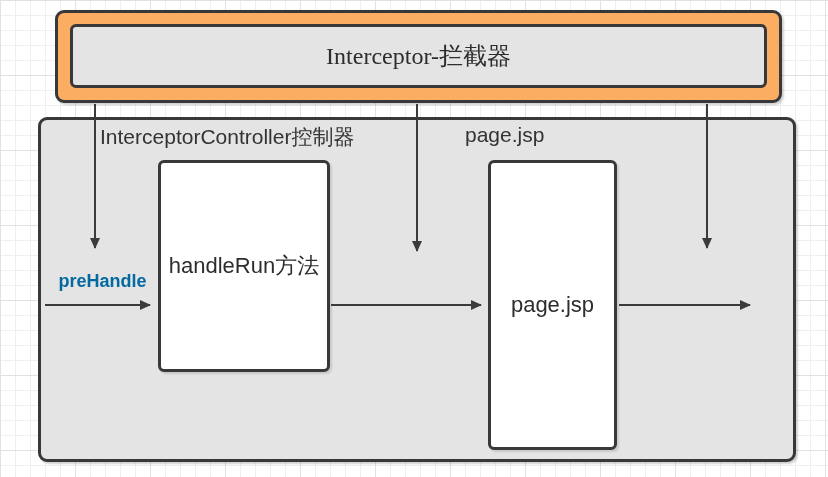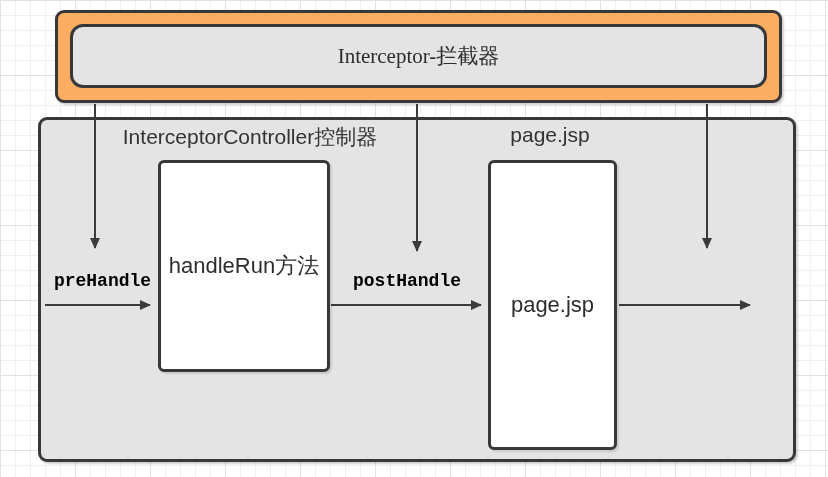--- a/index.html
+++ b/index.html
@@ -17,49 +17,49 @@
   }
   .canvas{ position:absolute; inset:0; width:828px; height:477px; }
 
   .banner{
     position:absolute; left:55px; top:10px; width:727px; height:93px;
     background:#FBAD61; border:3px solid #38383A; border-radius:9px;
     box-shadow:2px 2px 2px rgba(0,0,0,0.18);
   }
   .banner-inner{
     position:absolute; left:12px; top:11px; right:12px; bottom:12px;
-    background:#E4E4E4; border:3px solid #38383A; border-radius:13px;
+    background:#E4E4E4; border:3px solid #38383A; border-radius:6px;
     display:flex; align-items:center; justify-content:center;
     font-family:"Liberation Serif","DejaVu Serif",serif;
-    font-size:21px; color:#2d2d2d;
+    font-size:24px; color:#2d2d2d;
   }
 
   .container-box{
     position:absolute; left:38px; top:117px; width:758px; height:345px;
     background:#E4E4E4; border:3px solid #38383A; border-radius:9px;
     box-shadow:2px 2px 2px rgba(0,0,0,0.18);
   }
 
   .node{
     position:absolute; background:#ffffff; border:3px solid #38383A; border-radius:6px;
     display:flex; align-items:center; justify-content:center;
     font-size:22px; color:#2d2d2d;
     box-shadow:2px 2px 2px rgba(0,0,0,0.12);
   }
   .node-handler{ left:158px; top:160px; width:172px; height:212px; }
   .node-page{ left:488px; top:160px; width:129px; height:290px; }
 
   .top-label{
-    position:absolute; font-size:21px; color:#333333; text-align:center;
+    position:absolute; font-size:21px; color:#333333; text-align:left;
   }
   .label-controller{ left:100px; top:123px; width:300px; }
   .label-page{ left:465px; top:123px; width:170px; }
 
   .edge-label{
-    position:absolute; font-size:18px; font-weight:bold; color:#000000; text-align:center;font-family:Liberation Mono, monospace;
+    position:absolute; font-size:18px; font-weight:bold; color:#0369a1; text-align:center;
   }
   .edge-pre{ left:45px; top:271px; width:115px; }
   .edge-post{ left:348px; top:271px; width:118px; }
   .edge-after{ left:640px; top:271px; width:120px; }
 
   svg.arrows{ position:absolute; left:0; top:0; width:828px; height:477px; pointer-events:none; }
   svg.arrows line{ stroke:#3b3b3b; stroke-width:2; }
 </style>
 </head>
 <body>
@@ -92,15 +92,14 @@
     </defs>
     <line x1="95" y1="104" x2="95" y2="248" marker-end="url(#ah)"></line>
     <line x1="417" y1="104" x2="417" y2="251" marker-end="url(#ah)"></line>
     <line x1="707" y1="104" x2="707" y2="248" marker-end="url(#ah)"></line>
     <line x1="45" y1="305" x2="150" y2="305" marker-end="url(#ah)"></line>
     <line x1="331" y1="305" x2="481" y2="305" marker-end="url(#ah)"></line>
     <line x1="619" y1="305" x2="750" y2="305" marker-end="url(#ah)"></line>
   </svg>
 
   <div class="edge-label edge-pre">preHandle</div>
-  <div class="edge-label edge-post">postHandle</div>
 
 </div>
 
 </body></html>

